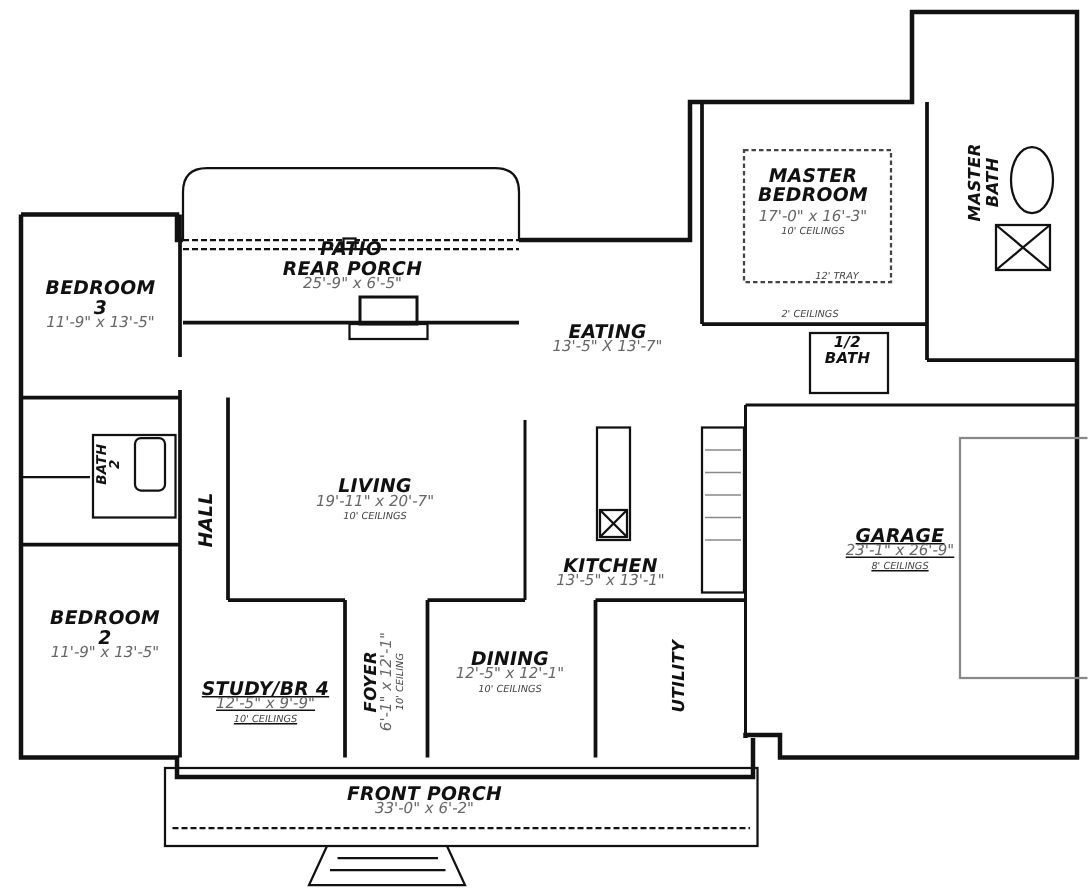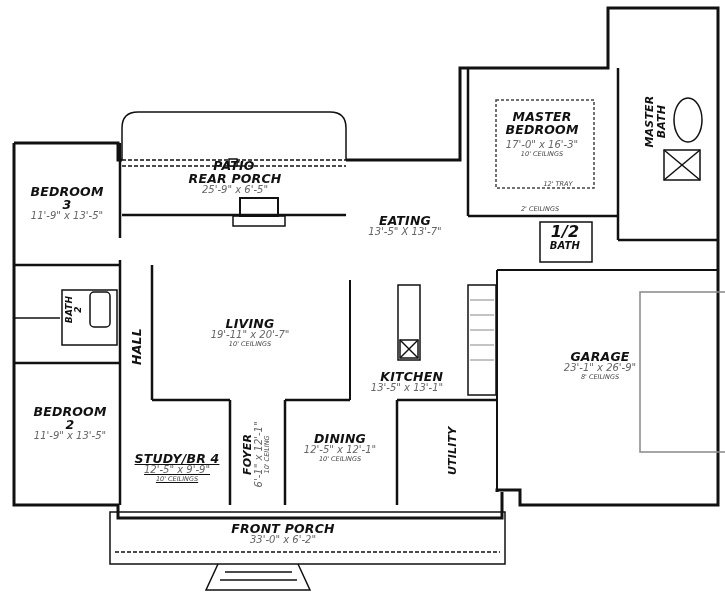--- a/index.html
+++ b/index.html
@@ -122,40 +122,40 @@
 </div>
 <div class="lbl vert" style="left:656px;top:110px;transform:translateX(-50%) rotate(-90deg);">
   <div class="name" style="font-size:11px">MASTER</div>
   <div class="name" style="font-size:11px">BATH</div>
 </div>
 <div class="lbl" style="left:405px;top:214px;">
   <div class="name">EATING</div>
   <div class="dim">13'-5" X 13'-7"</div>
 </div>
 <div class="lbl" style="left:565px;top:224px;">
-  <div class="name" style="font-size:16px">1/2</div>
+  <div class="name" style="font-size:10px">1/2</div>
   <div class="name" style="font-size:10px">BATH</div>
 </div>
 <div class="lbl" style="left:74px;top:300px;transform:translateX(-50%) rotate(-90deg);">
   <div class="name" style="font-size:9px">BATH</div>
   <div class="name" style="font-size:9px">2</div>
 </div>
 <div class="lbl" style="left:137px;top:340px;transform:translateX(-50%) rotate(-90deg);">
   <div class="name">HALL</div>
 </div>
 <div class="lbl" style="left:250px;top:317px;">
   <div class="name">LIVING</div>
   <div class="dim">19'-11" x 20'-7"</div>
   <div class="ceil">10' CEILINGS</div>
 </div>
-<div class="lbl" style="left:407px;top:370px;text-align:right;">
+<div class="lbl" style="left:407px;top:370px;">
   <div class="name">KITCHEN</div>
   <div class="dim">13'-5" x 13'-1"</div>
 </div>
-<div class="lbl" style="left:600px;top:350px;">
+<div class="lbl" style="left:600px;top:350px;text-decoration:underline;">
   <div class="name">GARAGE</div>
   <div class="dim">23'-1" x 26'-9"</div>
   <div class="ceil">8' CEILINGS</div>
 </div>
 <div class="lbl" style="left:70px;top:405px;">
   <div class="name">BEDROOM</div>
   <div class="name">2</div>
   <div class="dim">11'-9" x 13'-5"</div>
 </div>
 <div class="lbl" style="left:177px;top:452px;text-decoration:underline;">

